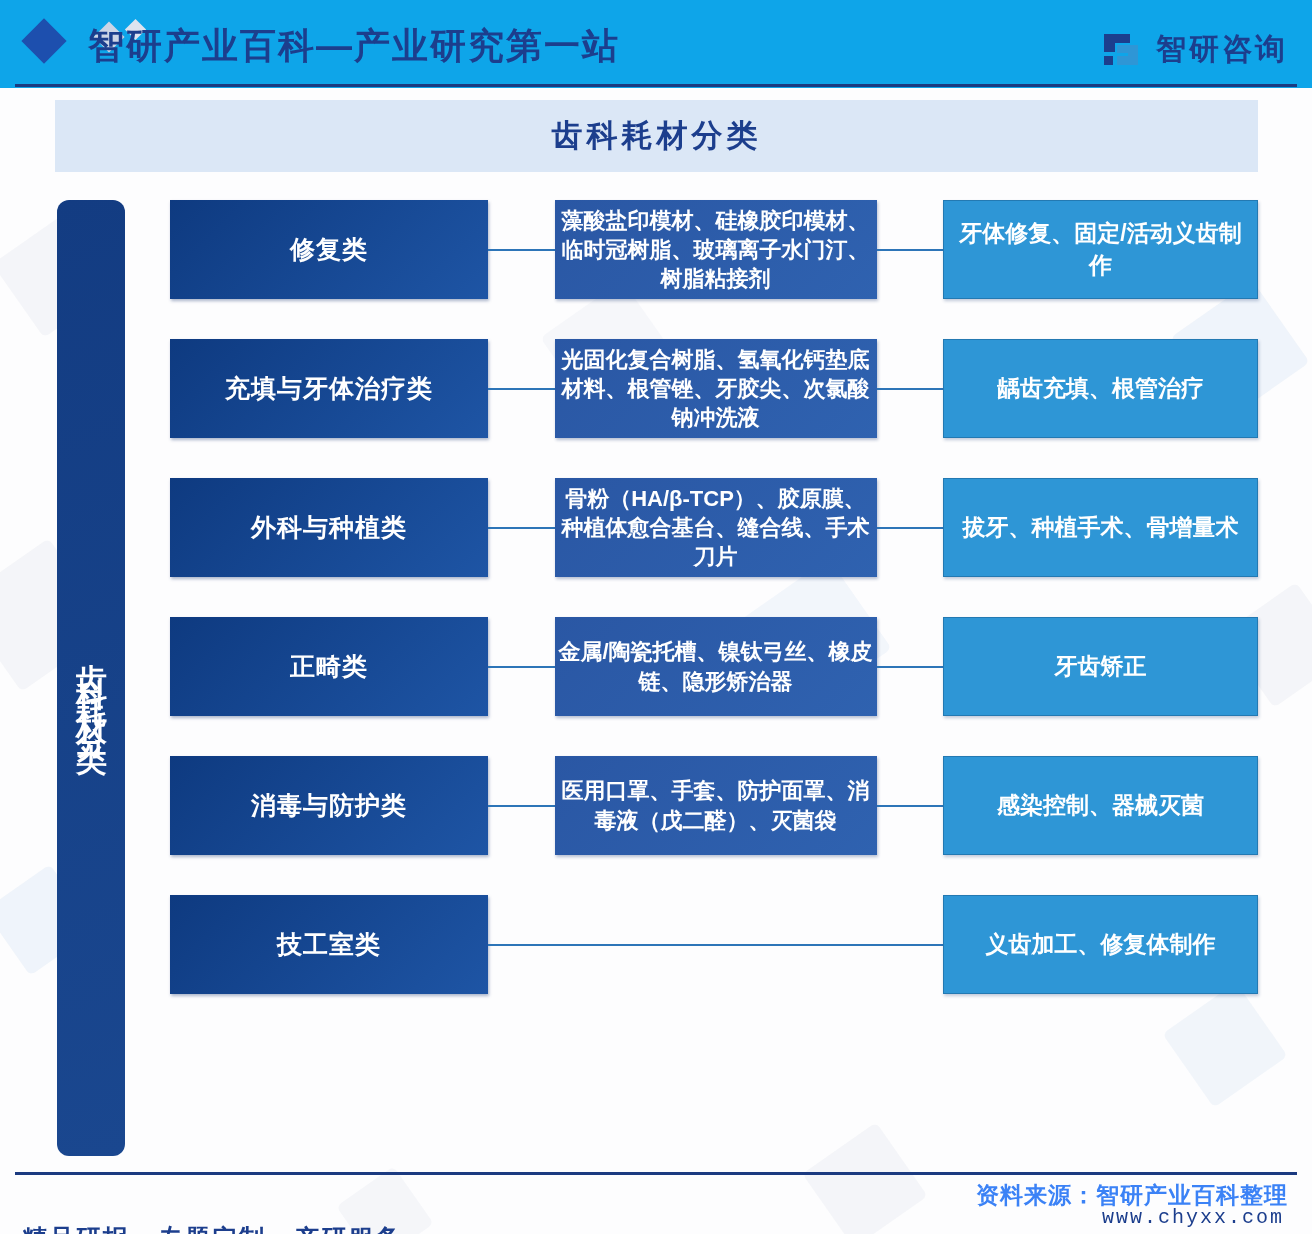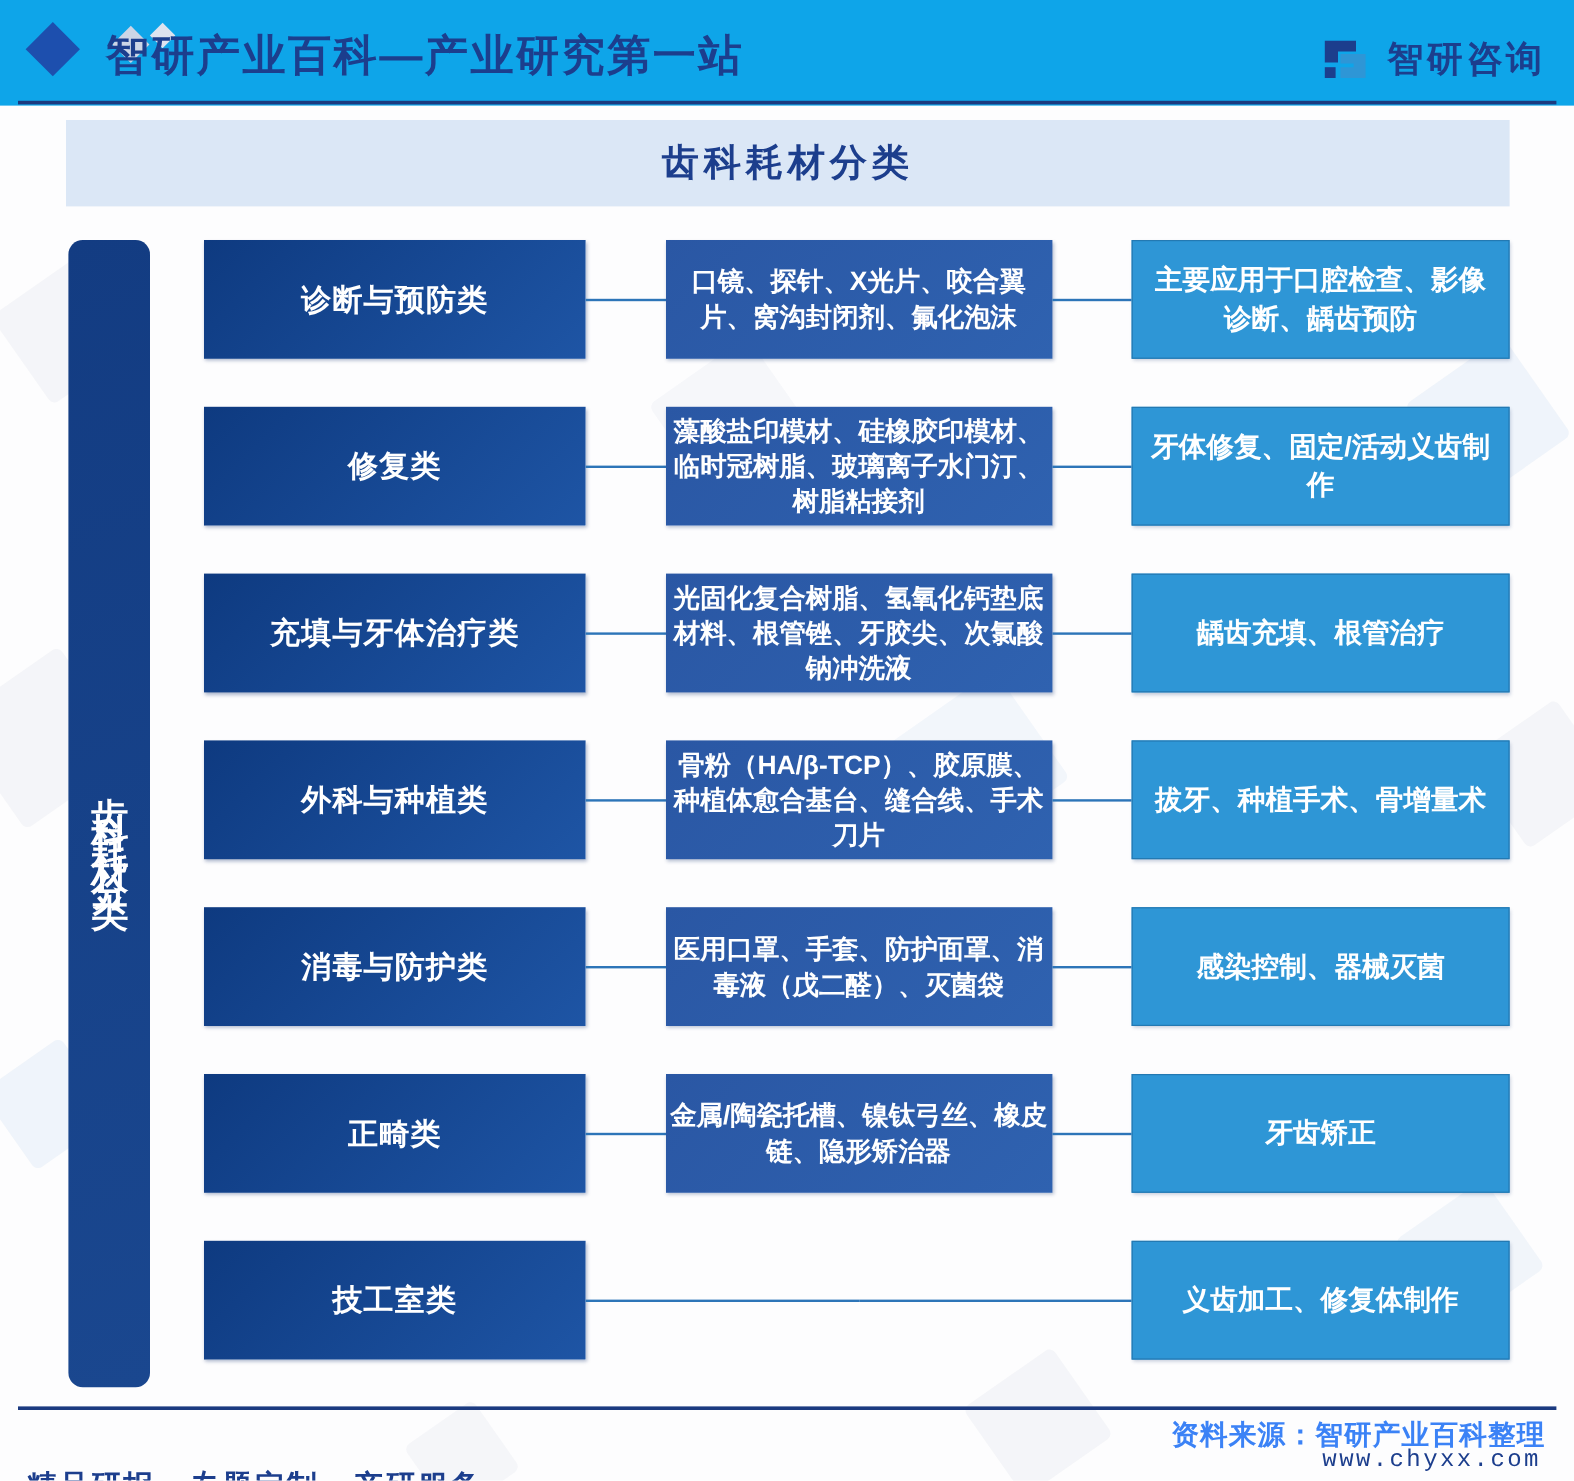--- a/index.html
+++ b/index.html
@@ -128,27 +128,20 @@
   <div class="title-bar">
     <span class="title-bar-text">齿科耗材分类</span>
   </div>
 
   <div class="side-bar">
     <span class="side-bar-text">齿科耗材分类</span>
   </div>
 
   <div class="rows">
 
-    <div class="row">
-      <div class="cat-box">诊断与预防类</div>
-      <div class="connector"></div>
-      <div class="mid-box">口镜、探针、X光片、咬合翼片、窝沟封闭剂、氟化泡沫</div>
-      <div class="connector"></div>
-      <div class="app-box">主要应用于口腔检查、影像诊断、龋齿预防</div>
-    </div>
 
     <div class="row">
       <div class="cat-box">修复类</div>
       <div class="connector"></div>
       <div class="mid-box">藻酸盐印模材、硅橡胶印模材、临时冠树脂、玻璃离子水门汀、树脂粘接剂</div>
       <div class="connector"></div>
       <div class="app-box">牙体修复、固定/活动义齿制作</div>
     </div>
 
     <div class="row">
@@ -161,33 +154,33 @@
 
     <div class="row">
       <div class="cat-box">外科与种植类</div>
       <div class="connector"></div>
       <div class="mid-box">骨粉（HA/β-TCP）、胶原膜、种植体愈合基台、缝合线、手术刀片</div>
       <div class="connector"></div>
       <div class="app-box">拔牙、种植手术、骨增量术</div>
     </div>
 
     <div class="row">
+      <div class="cat-box">正畸类</div>
+      <div class="connector"></div>
+      <div class="mid-box">金属/陶瓷托槽、镍钛弓丝、橡皮链、隐形矫治器</div>
+      <div class="connector"></div>
+      <div class="app-box">牙齿矫正</div>
+    </div>
+
+    <div class="row">
       <div class="cat-box">消毒与防护类</div>
       <div class="connector"></div>
       <div class="mid-box">医用口罩、手套、防护面罩、消毒液（戊二醛）、灭菌袋</div>
       <div class="connector"></div>
       <div class="app-box">感染控制、器械灭菌</div>
-    </div>
-
-    <div class="row">
-      <div class="cat-box">正畸类</div>
-      <div class="connector"></div>
-      <div class="mid-box">金属/陶瓷托槽、镍钛弓丝、橡皮链、隐形矫治器</div>
-      <div class="connector"></div>
-      <div class="app-box">牙齿矫正</div>
     </div>
 
     <div class="row">
       <div class="cat-box">技工室类</div>
       <div class="connector"></div>
       <div class="connector"></div>
       <div class="app-box">义齿加工、修复体制作</div>
     </div>
 
   </div>

